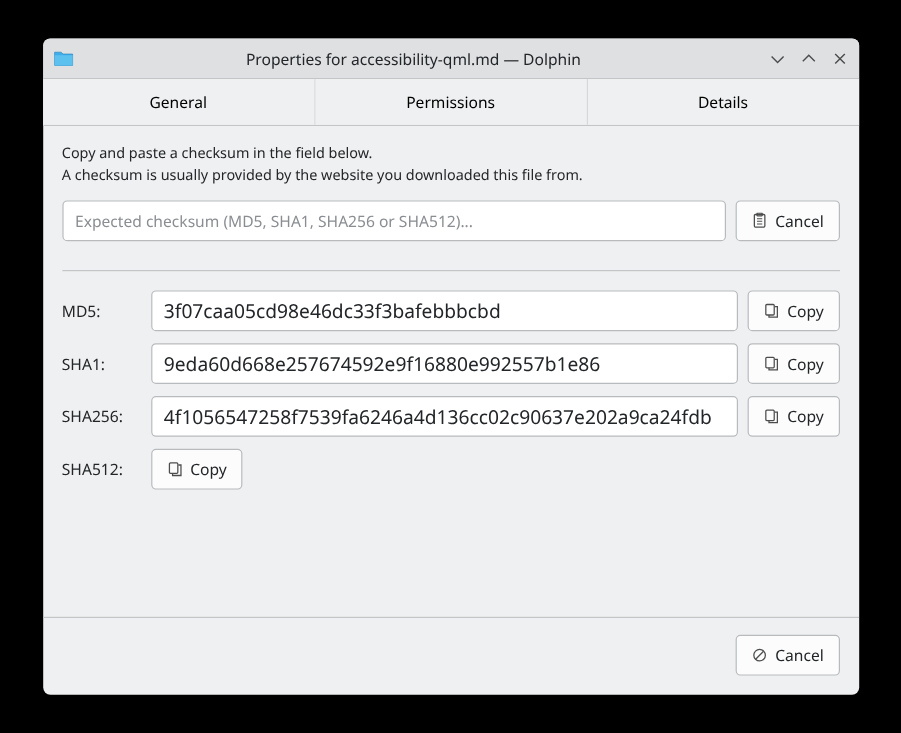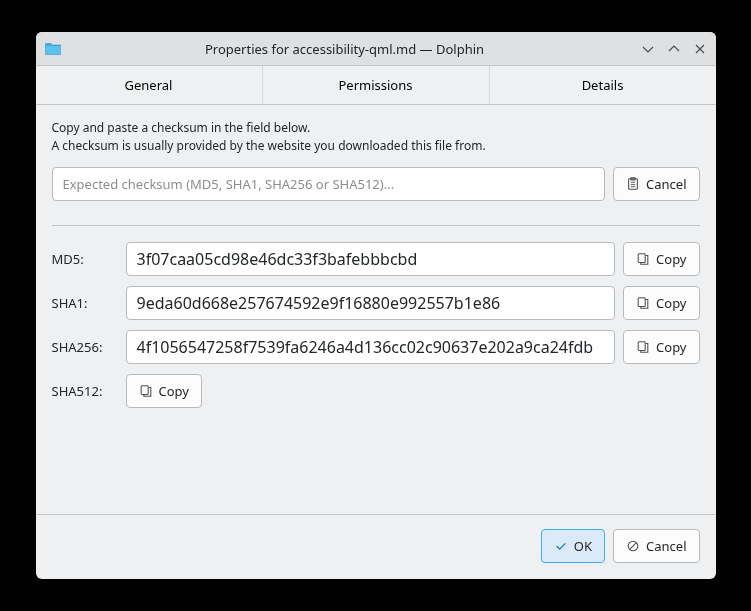--- a/index.html
+++ b/index.html
@@ -284,26 +284,20 @@
         <span>Copy</span>
       </button>
     </div>
 
     <div class="spacer"></div>
   </div>
 
   <div class="footer"></div>
 
   <div class="dialog-buttons">
-    <button class="btn btn-ok">
-      <svg class="icon-svg" viewBox="0 0 16 16">
-        <path d="M3 8 L6.5 11.5 L13 5" fill="none" stroke="#2980b9" stroke-width="1.6"></path>
-      </svg>
-      <span>OK</span>
-    </button>
     <button class="btn">
       <svg class="icon-svg" viewBox="0 0 16 16">
         <circle cx="8" cy="8" r="5.5" fill="none" stroke="#4d4d4d" stroke-width="1.2"></circle>
         <line x1="4.2" y1="11.8" x2="11.8" y2="4.2" stroke="#4d4d4d" stroke-width="1.2"></line>
       </svg>
       <span>Cancel</span>
     </button>
   </div>
 </div>
 

